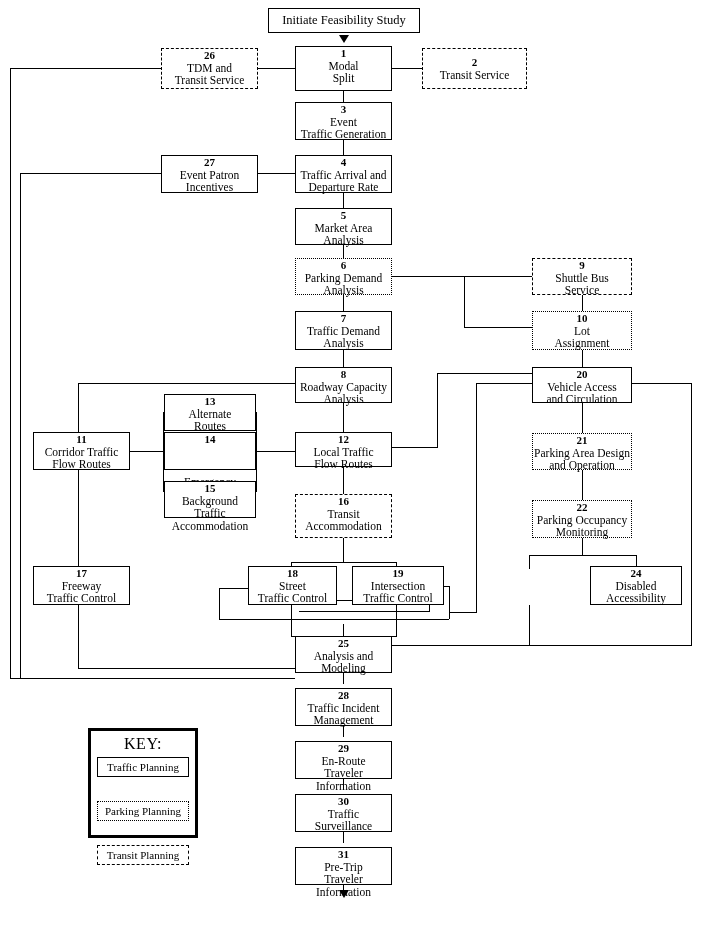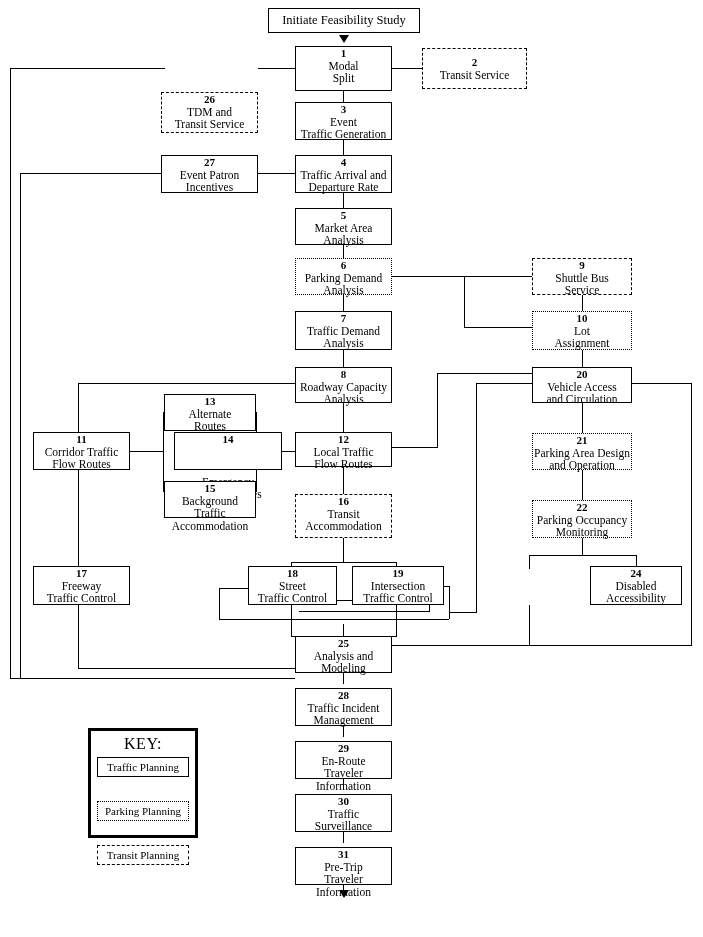--- a/index.html
+++ b/index.html
@@ -217,21 +217,21 @@
   <div class="v" style="left:582px; top:403px; height:30px;"></div>
   <div class="v" style="left:582px; top:470px; height:30px;"></div>
 
   <div class="v" style="left:582px; top:538px; height:17px;"></div>
   <div class="h" style="left:529px; top:555px; width:107px;"></div>
   <div class="v" style="left:529px; top:555px; height:14px;"></div>
   <div class="v" style="left:636px; top:555px; height:14px;"></div>
 
   <div class="v" style="left:529px; top:605px; height:41px;"></div>
 
-  <div class="node transit" style="left:161px; top:48px; width:97px; height:41px;margin-top:44px;">
+  <div class="node transit" style="left:161px; top:48px; width:97px; height:41px;">
     <span class="num">26</span>
     <span class="lbl">TDM and
 Transit Service</span>
   </div>
   <div class="node traffic" style="left:295px; top:46px; width:97px; height:45px;">
     <span class="num">1</span>
     <span class="lbl">Modal
 Split</span>
   </div>
   <div class="node transit" style="left:422px; top:48px; width:105px; height:41px; justify-content:center;">
@@ -299,21 +299,21 @@
     <span class="num">13</span>
     <span class="lbl">Alternate
 Routes</span>
   </div>
 
   <div class="node traffic" style="left:33px; top:432px; width:97px; height:38px;">
     <span class="num">11</span>
     <span class="lbl">Corridor Traffic
 Flow Routes</span>
   </div>
-  <div class="node traffic" style="left:174px; top:432px; width:108px; height:38px;gap:30px;">
+  <div class="node traffic" style="left:164px; top:432px; width:92px; height:38px;gap:30px;">
     <span class="num">14</span>
     <span class="lbl">Emergency
 Access Routes</span>
   </div>
   <div class="node traffic" style="left:295px; top:432px; width:97px; height:35px;">
     <span class="num">12</span>
     <span class="lbl">Local Traffic
 Flow Routes</span>
   </div>
   <div class="node parking" style="left:532px; top:433px; width:100px; height:37px;">

